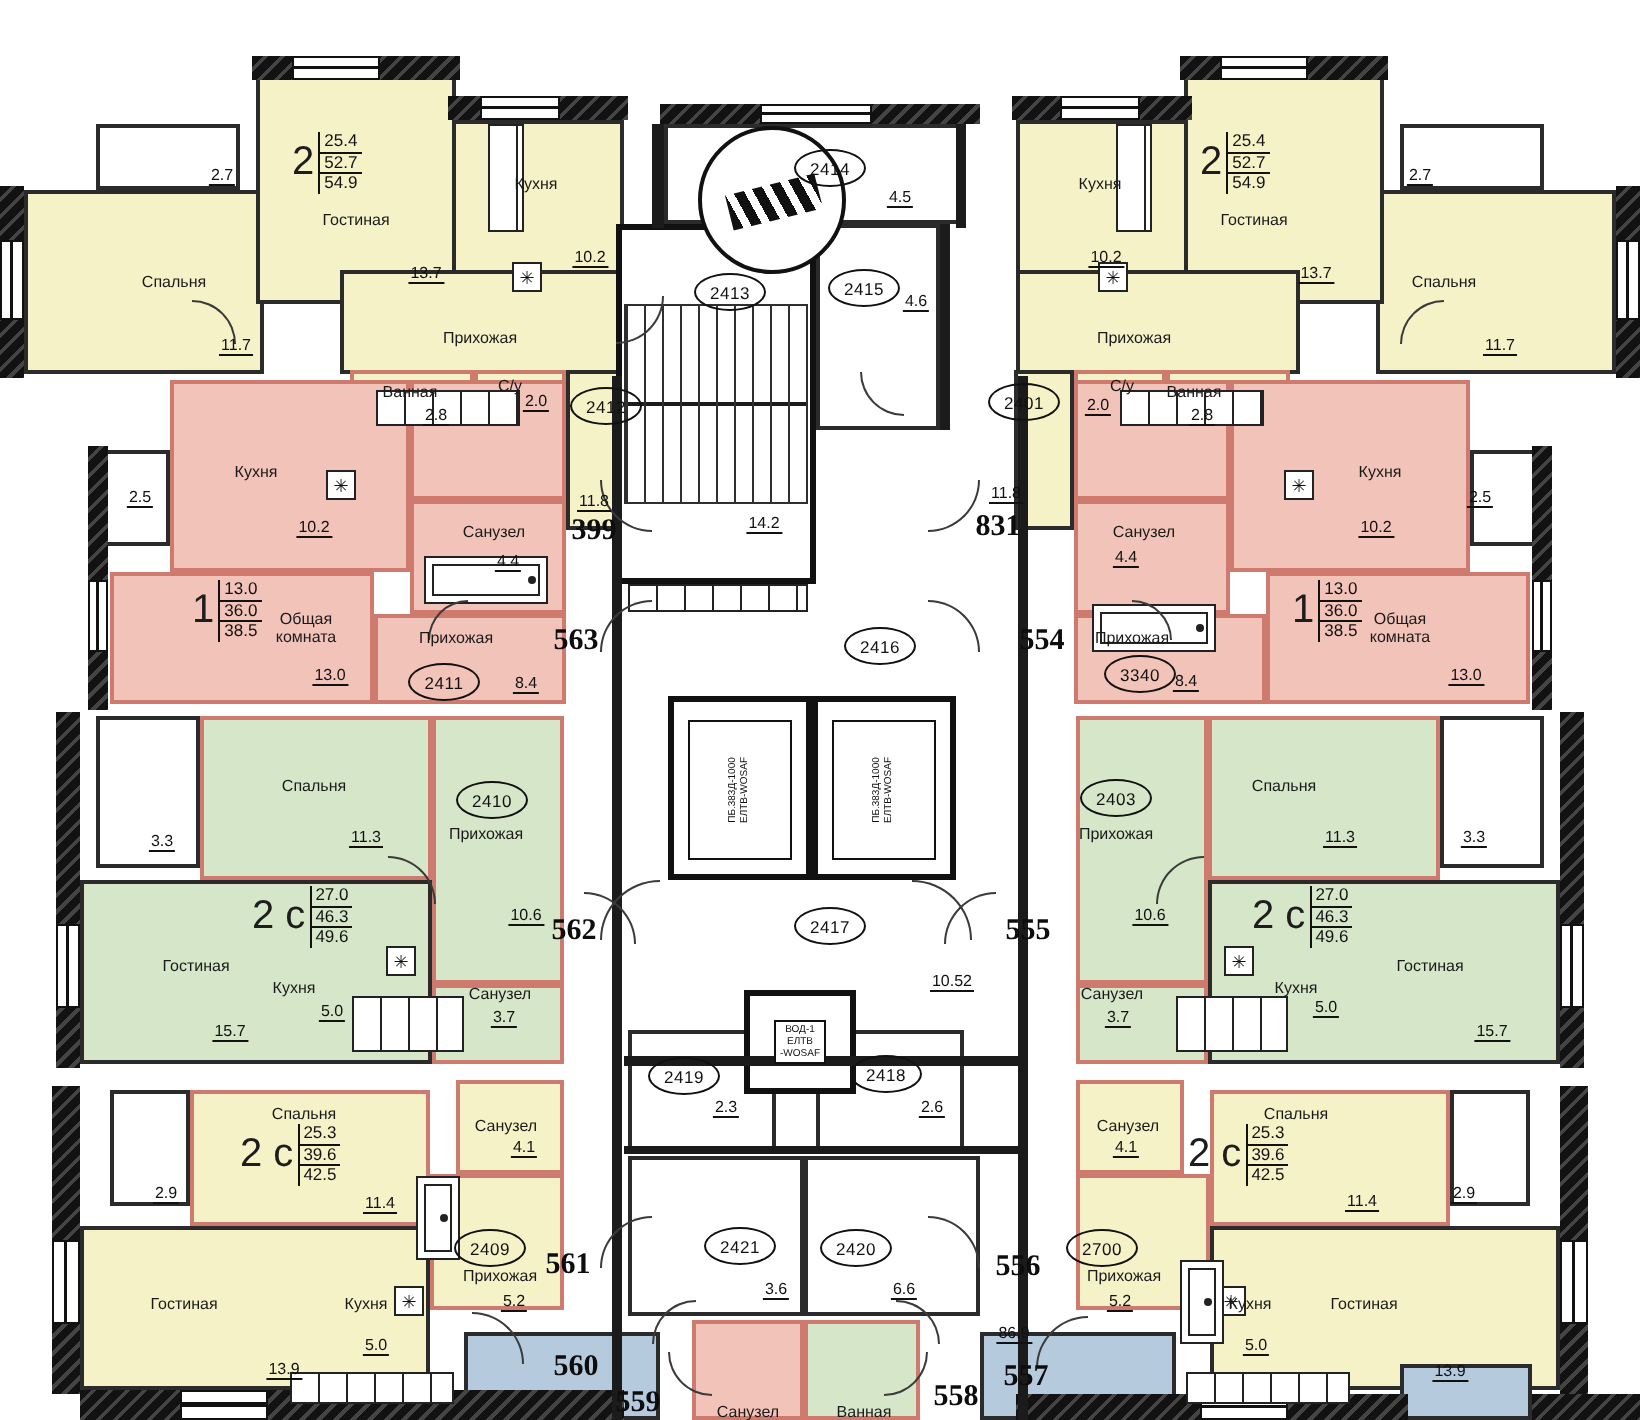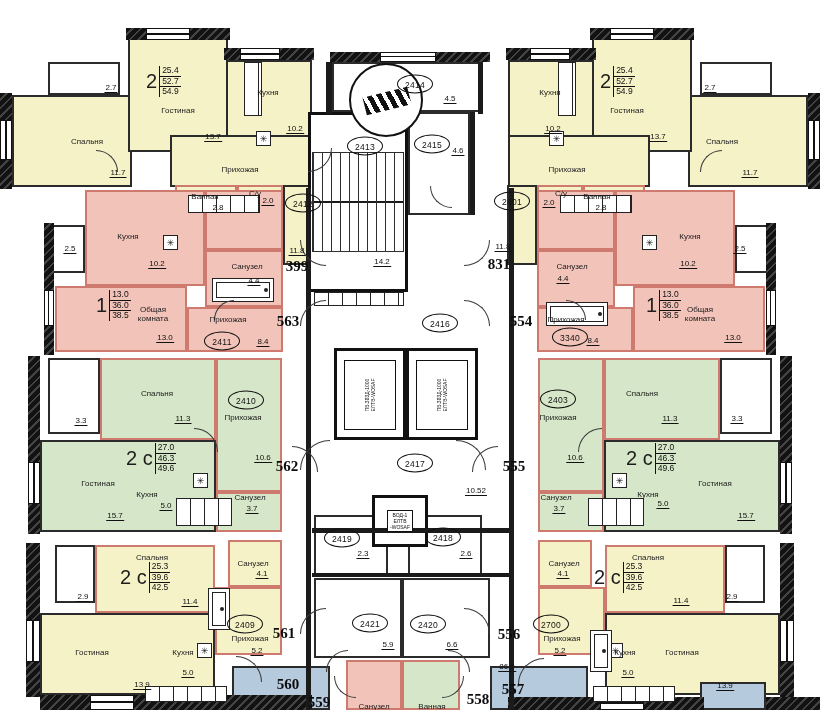--- a/index.html
+++ b/index.html
@@ -349,21 +349,21 @@
     <div class="abs dim" style="left: 560px; top: 651px; z-index: 6;">5.2</div>
     <div class="abs dim" style="left: 725px; top: 686px; z-index: 6;">13.9</div>
     <div class="abs dim" style="left: 628px; top: 673px; z-index: 6;">5.0</div>
     <div class="abs dim" style="left: 732px; top: 597px; z-index: 6;">2.9</div>
     <div class="abs dim" style="left: 450px; top: 99px; z-index: 6;">4.5</div>
     <div class="abs dim" style="left: 458px; top: 151px; z-index: 6;">4.6</div>
     <div class="abs dim" style="left: 382px; top: 262px; z-index: 6;">14.2</div>
     <div class="abs dim" style="left: 440px; top: 491px; z-index: 6; margin-left: 36px;">10.52</div>
     <div class="abs dim" style="left: 363px; top: 554px; z-index: 6;">2.3</div>
     <div class="abs dim" style="left: 466px; top: 554px; z-index: 6;">2.6</div>
-    <div class="abs dim" style="left: 388px; top: 645px; z-index: 6;">5.9</div>
+    <div class="abs dim" style="left: 388px; top: 645px; z-index: 6;">3.6</div>
     <div class="abs dim" style="left: 452px; top: 645px; z-index: 6;">6.6</div>
     <div class="abs dim" style="left: 507px; top: 667px; z-index: 6;">86.9</div>
     <div class="abs badge" style="left: 303px; top: 203px; z-index: 6;">2412</div>
     <div class="abs badge" style="left: 222px; top: 341px; z-index: 6;">2411</div>
     <div class="abs badge" style="left: 246px; top: 400px; z-index: 6;">2410</div>
     <div class="abs badge" style="left: 245px; top: 624px; z-index: 6;">2409</div>
     <div class="abs badge" style="left: 512px; top: 201px; z-index: 6;">2401</div>
     <div class="abs badge" style="left: 570px; top: 337px; z-index: 6;">3340</div>
     <div class="abs badge" style="left: 558px; top: 399px; z-index: 6;">2403</div>
     <div class="abs badge" style="left: 551px; top: 624px; z-index: 6;">2700</div>

